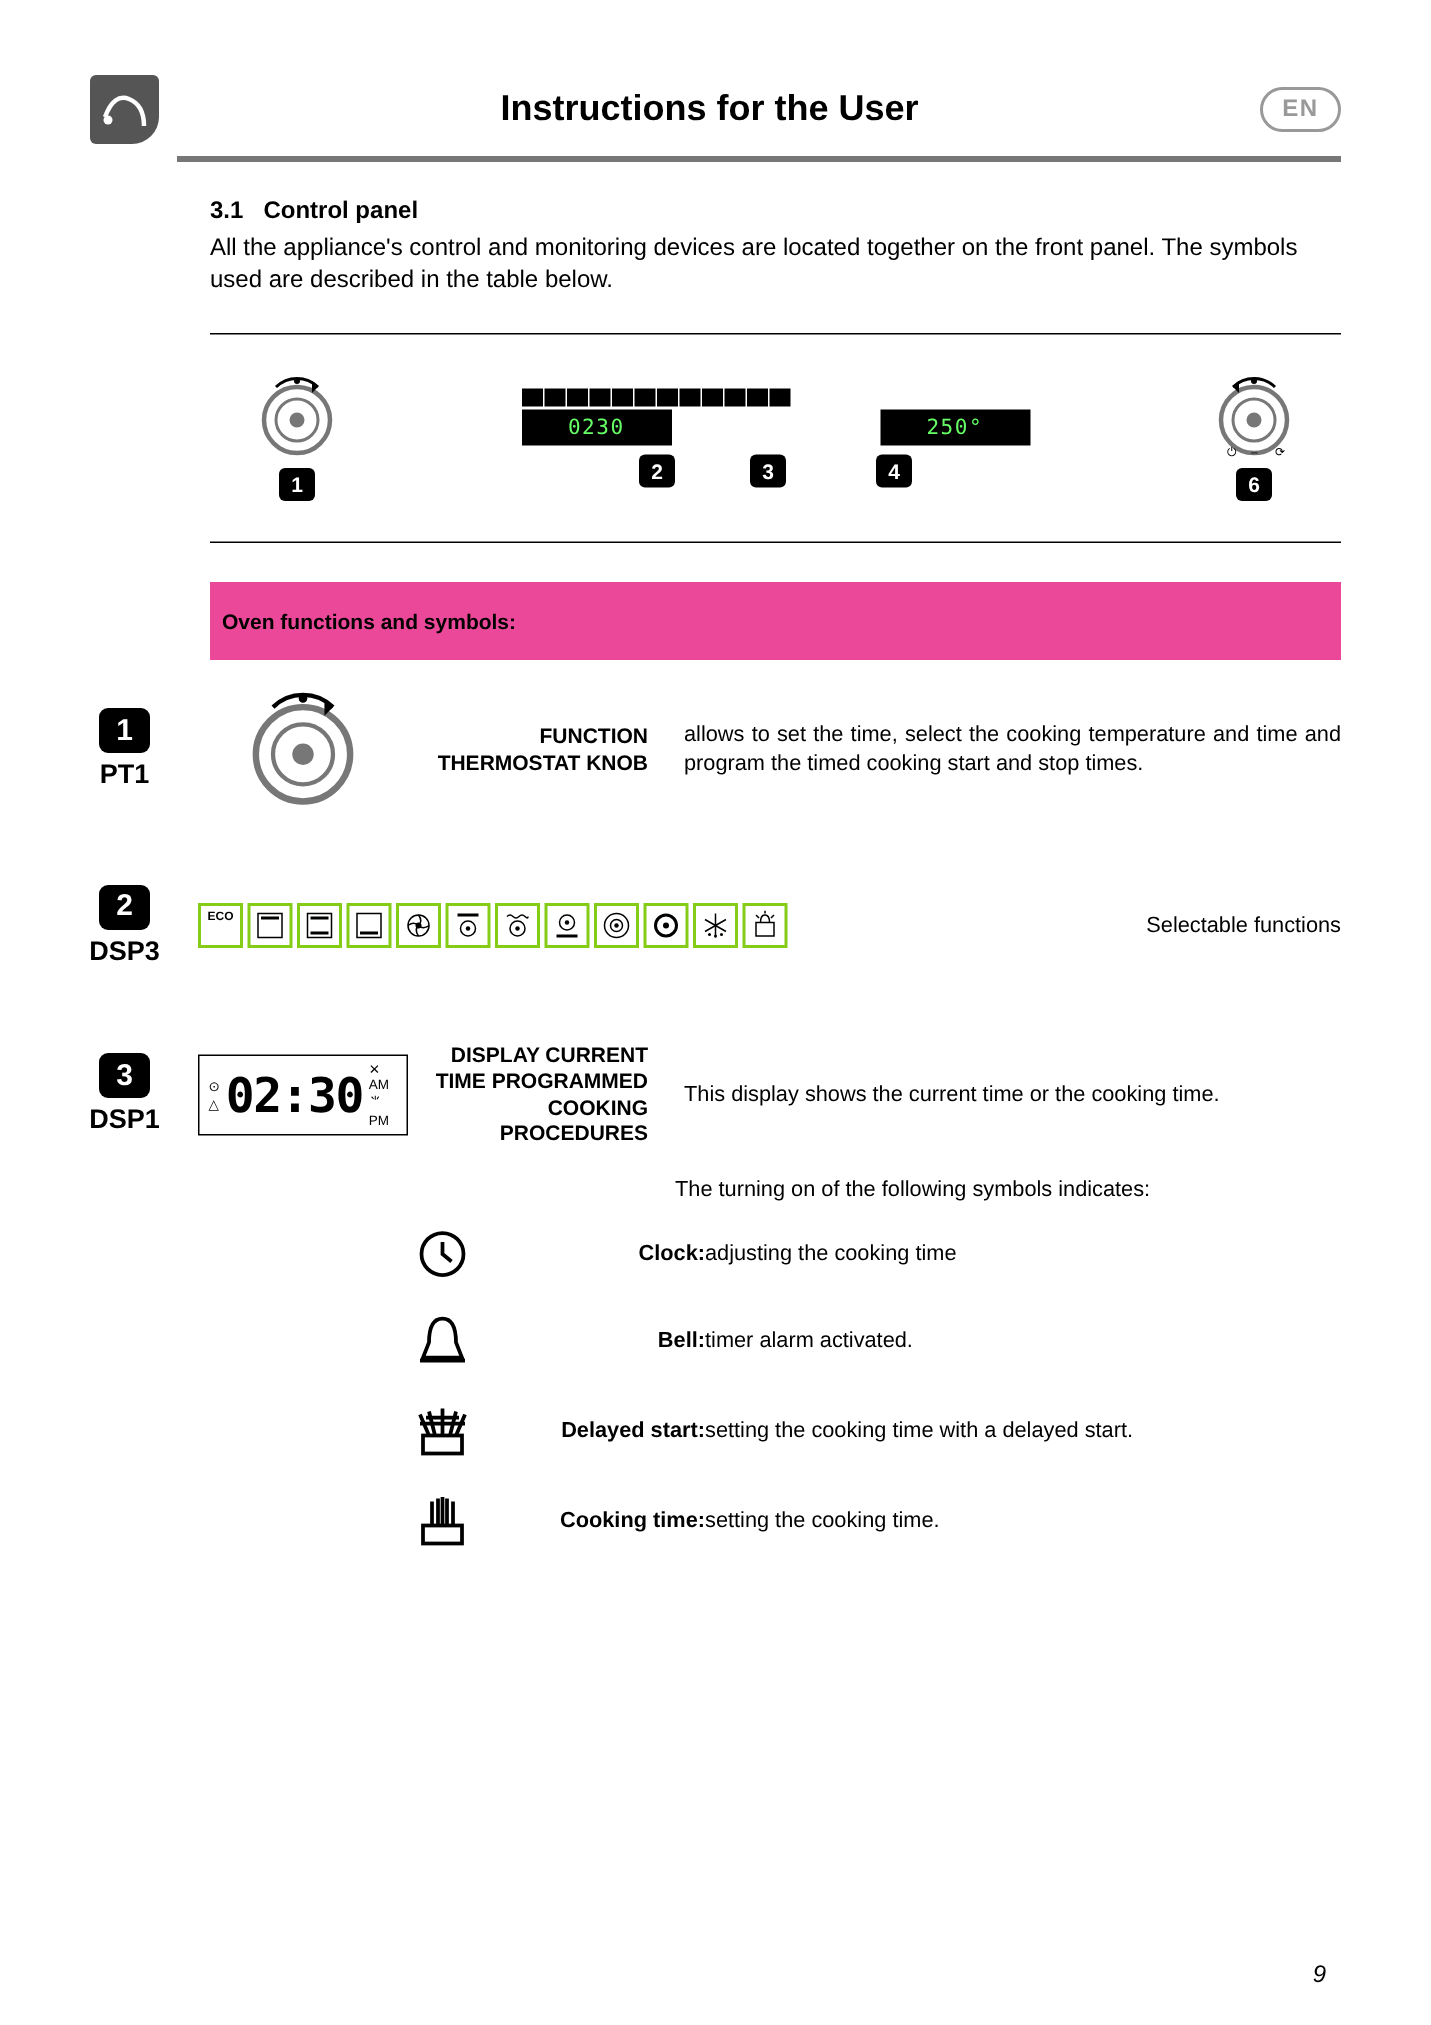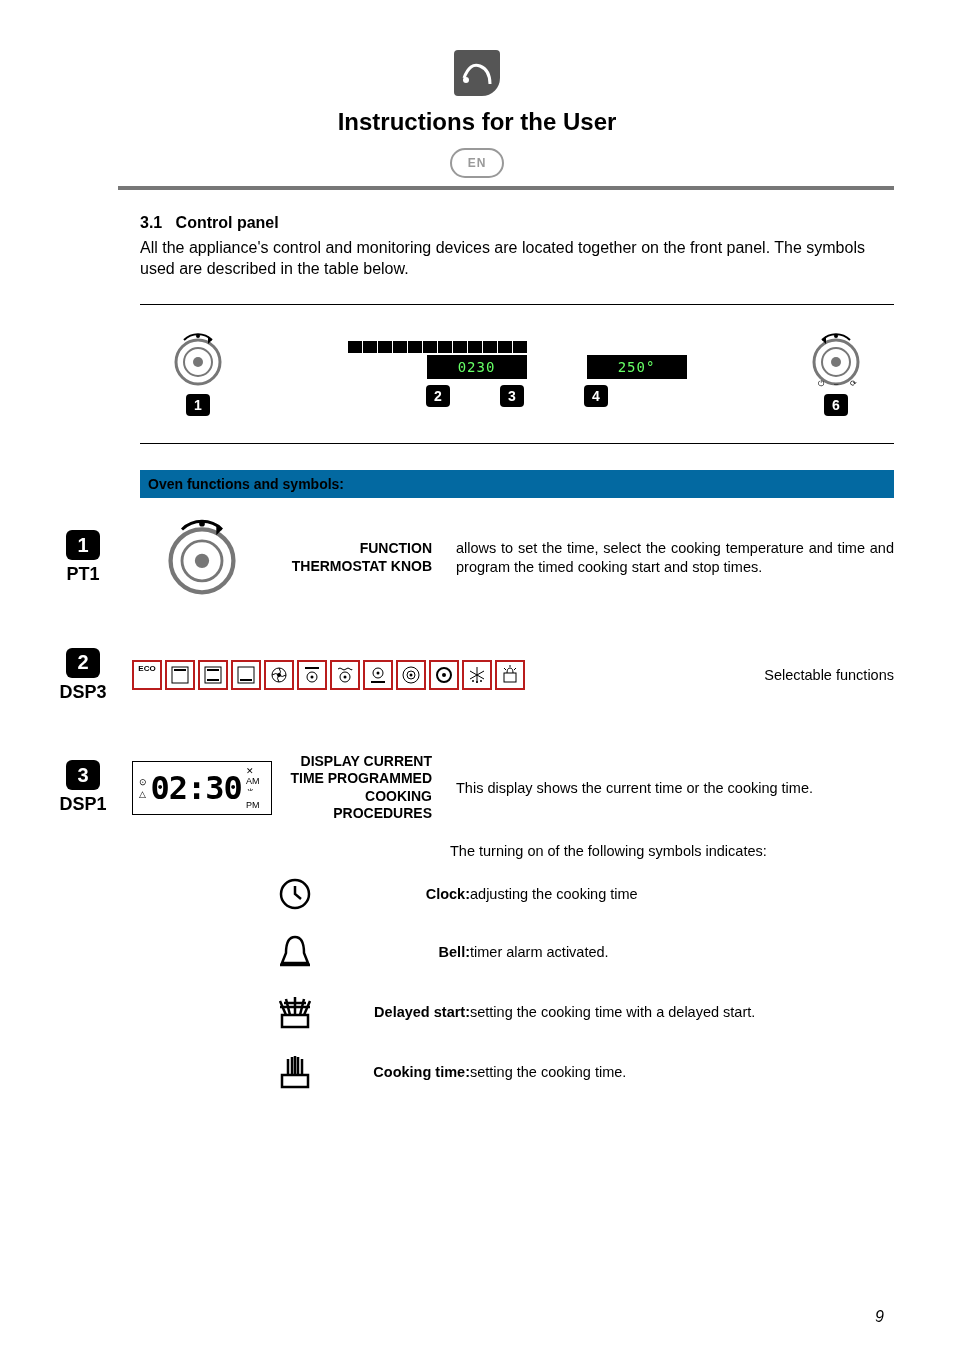--- a/index.html
+++ b/index.html
@@ -10,40 +10,39 @@
     font-family: Arial, Helvetica, sans-serif;
     color: #000000;
     position: relative;
     padding: 50px 60px 0 60px;
   }
   .header-row {
     display: flex;
     align-items: center;
     margin-bottom: 8px;
     gap: 12px;
-    flex-direction: column;
   }
   .header-logo {
     width: 46px; height: 46px;
     background: #555;
     display: flex; align-items: center; justify-content: center;
     border-radius: 4px 4px 18px 4px;
   }
   .header-title {
     flex: 1;
     text-align: center;
     font-size: 24px;
     font-weight: bold;
   }
   .en-badge {
     width: 54px; height: 30px;
     border: 2px solid #999;
     border-radius: 16px;
     display: flex; align-items: center; justify-content: center;
-    font-weight: bold; color: #999; font-size: 12px;
+    font-weight: bold; color: #999; font-size: 16px;
     letter-spacing: 1px;
   }
   .header-line {
     height: 4px;
     background: #777;
     margin-bottom: 24px;
     margin-left: 58px;
   }
   .content { padding-left: 80px; padding-right: 0; }
   .section-title {
@@ -65,38 +64,38 @@
   .black-num {
     width: 24px; height: 22px;
     background: #000; color: #fff;
     border-radius: 4px;
     font-weight: bold; font-size: 14px;
     display:flex; align-items:center; justify-content:center;
   }
   .disp-group { display:flex; flex-direction:column; align-items:center; gap:6px;}
   .disp-row { display:flex; gap:60px; }
   .disp-box {
-    display:flex; flex-direction:column; align-items:flex-end; gap:2px;
+    display:flex; flex-direction:column; align-items:flex-start; gap:2px;
   }
   .icon-strip {
     display:flex; gap:1px;
   }
   .mini-icon {
     width:14px; height:12px; background:#000;
   }
   .seg-disp {
     width:100px; height:24px; background:#000; color:#6f6;
     font-family: monospace; font-size:14px;
     display:flex; align-items:center; justify-content:center;
     letter-spacing:1px;
   }
   .subhead-bar {
-    background: #0369a1;
+    background: #ec4899;
     font-weight: bold; font-size: 14px;
-    padding: 6px 8px;
+    padding: 18px 8px;
     margin-bottom: 20px;
   }
   
   .row {
     display: flex;
     align-items: center;
     margin-bottom: 50px;
     gap: 12px;
   }
   .side-badge {
@@ -121,21 +120,21 @@
     flex: 1;
     font-size: 14.5px;
     text-align: justify;
     line-height: 1.25;
   }
   .func-icons {
     display:flex; gap:3px; align-items:center;
   }
   .func-icons .fi {
     width:30px; height:30px;
-    border:2px solid #b91c1c;
+    border:2px solid #84cc16;
     display:flex; align-items:center; justify-content:center;
   }
   .fi svg { width:20px; height:20px; }
   .fi.eco { font-size:8px; font-weight:bold; display:flex; align-items:flex-start; padding:2px; }
   .time-disp {
     display:flex; align-items:center; gap:4px;
     border:1px solid #000; padding:4px 6px;
   }
   .time-disp .side-icons { display:flex; flex-direction:column; gap:2px; font-size:9px;}
   .time-disp .digits {

